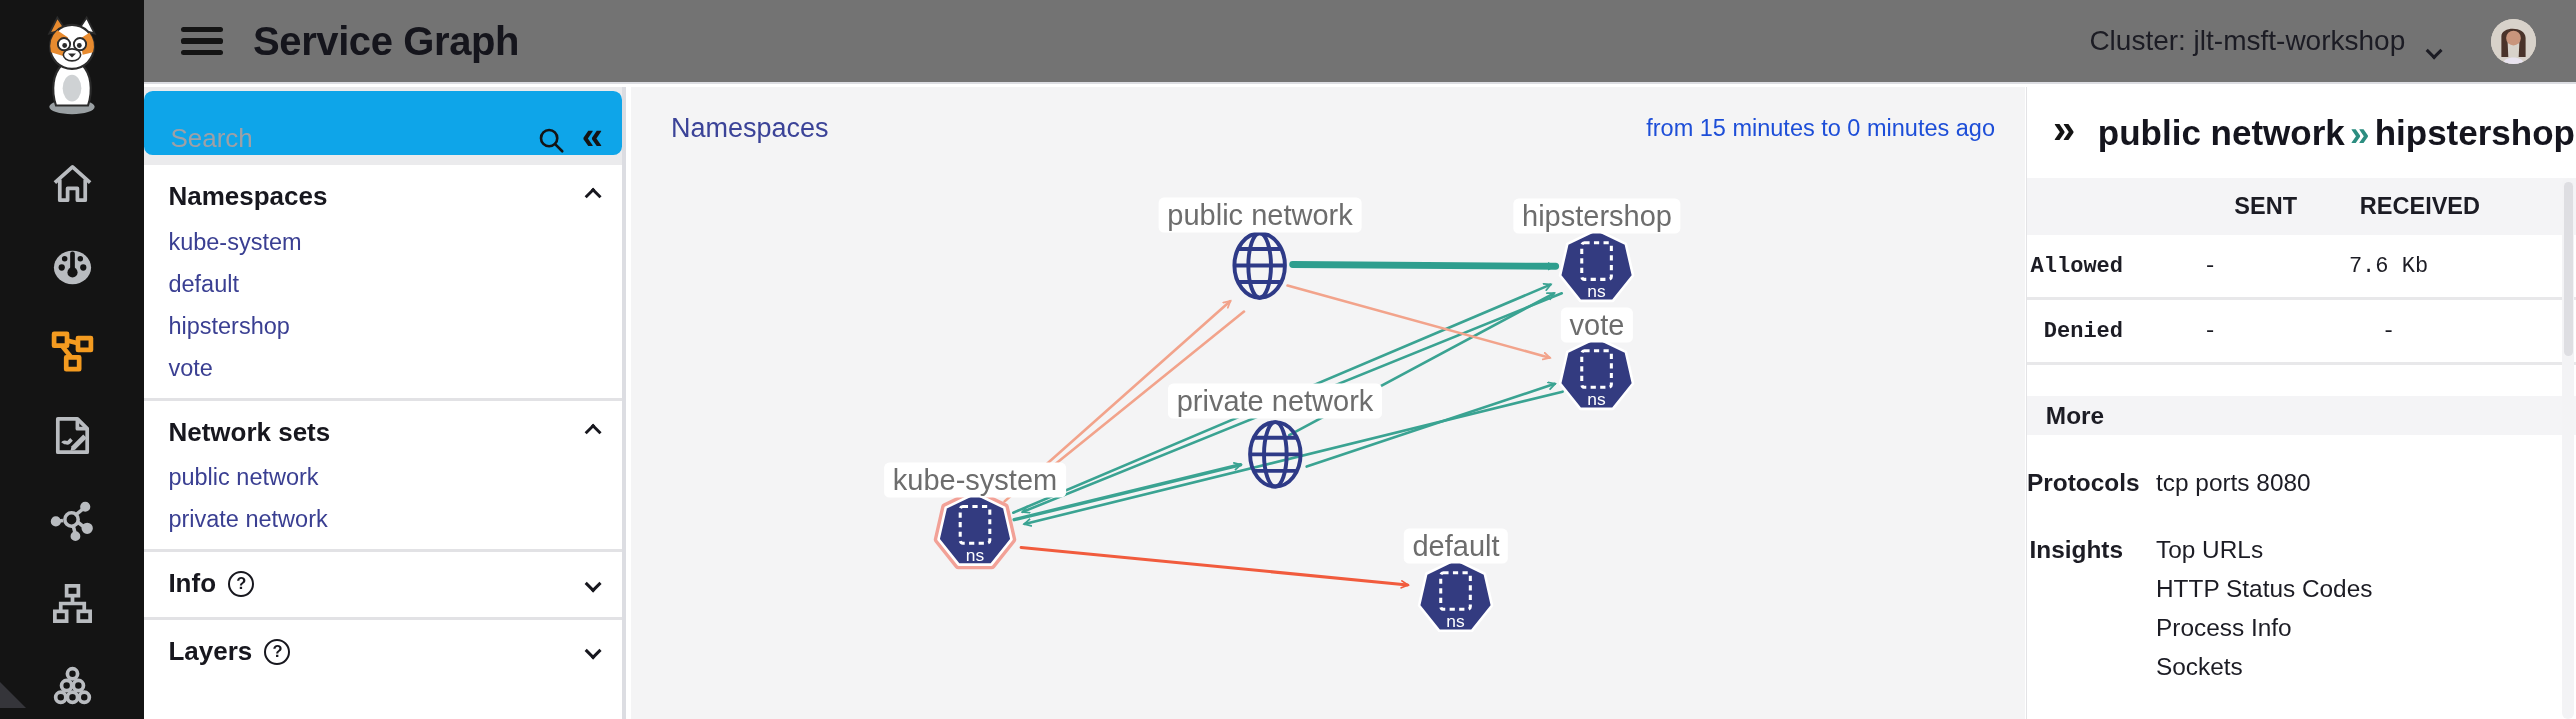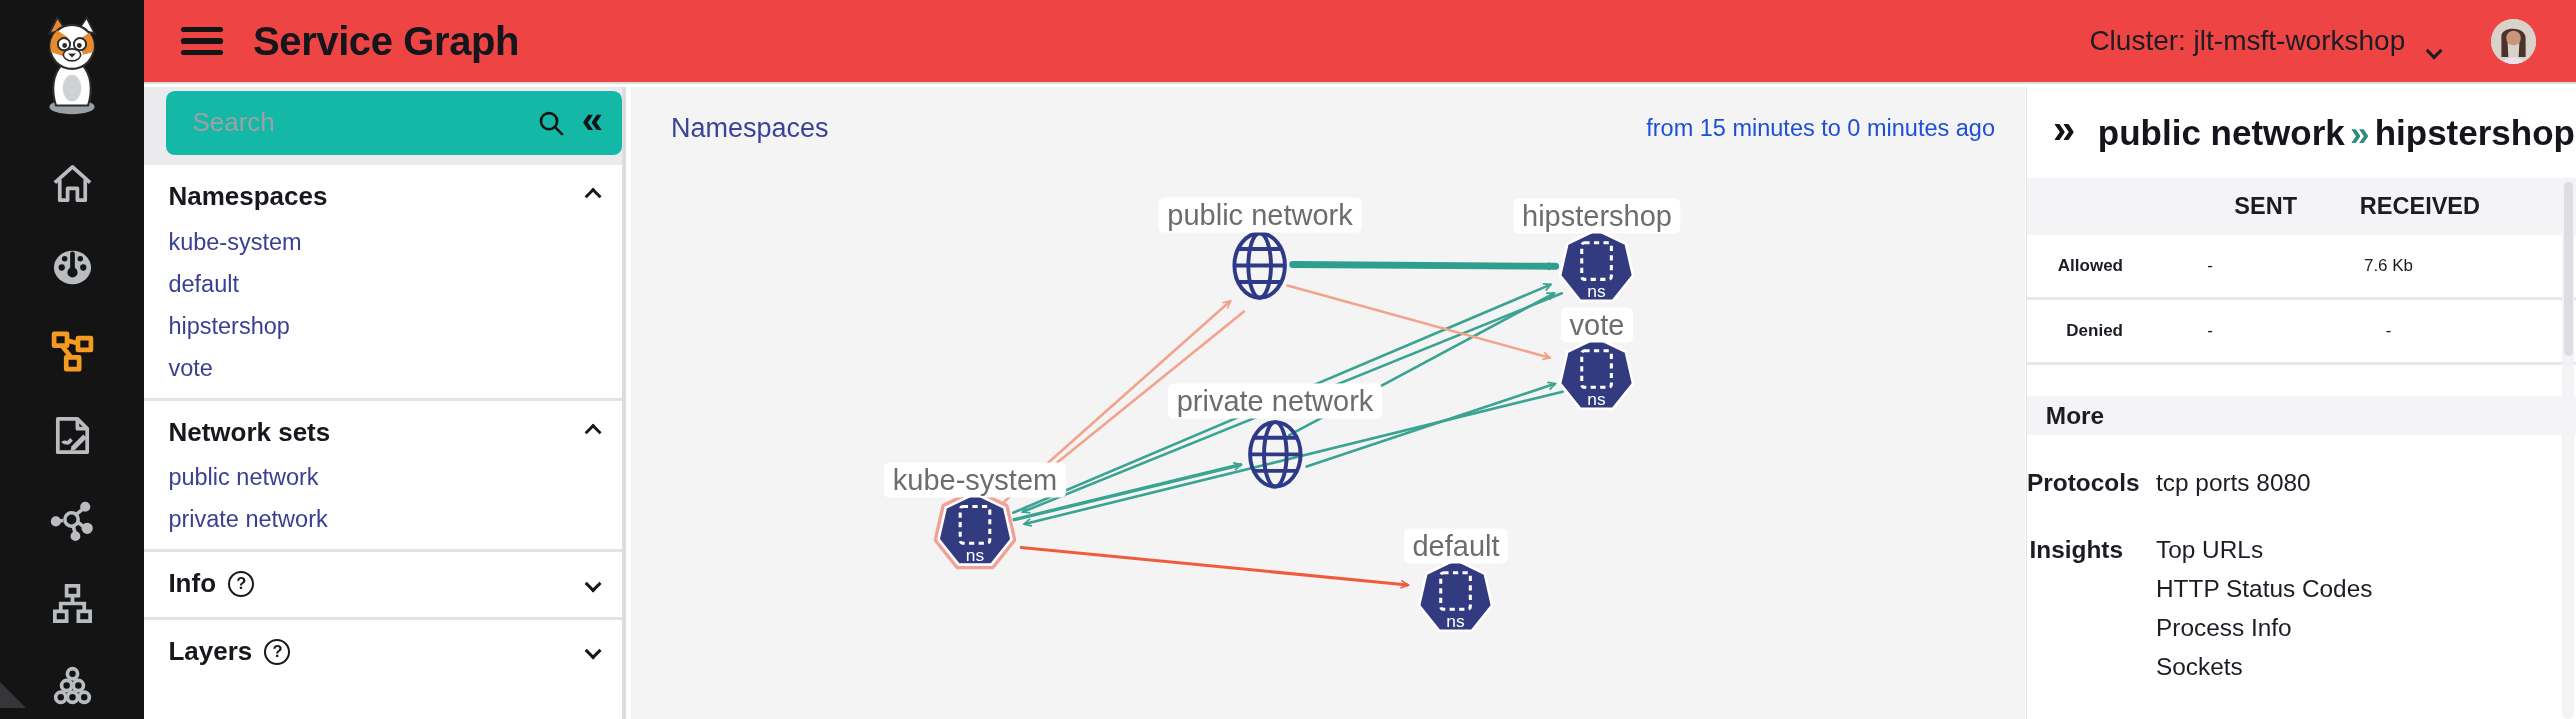--- a/index.html
+++ b/index.html
@@ -12,39 +12,39 @@
   
   #sidebar { position:absolute; left:0; top:0; width:144px; height:719px; background:#141414; z-index:5; }
   #logo { display:block; margin:14px auto 5.2px auto; }
   #nav { list-style:none; margin:24.4px 0 0 0; padding:0; }
   #nav li { height:84px; display:flex; align-items:center; justify-content:center; cursor:pointer; position:relative; }
   #nav svg { width:47px; height:47px; }
   .active-wedge { position:absolute; left:0; top:373px; width:0; height:0;
     border-top:26px solid transparent; border-left:26px solid #35353a; }
 
   
-  #topbar { position:absolute; left:144px; top:0; width:2432px; height:84px; background:#ef4444;
+  #topbar { position:absolute; left:144px; top:0; width:2432px; height:84px; background:#737373;
     border-bottom:2.6px solid #dcdde2; display:flex; align-items:center; z-index:4; }
   #hamburger { margin-left:37px; width:42px; cursor:pointer; }
   #hamburger span { display:block; height:5.2px; background:#141414; border-radius:2.6px; margin:6.1px 0; }
   #app-title { margin-left:30px; font-size:40px; font-weight:800; letter-spacing:-0.4px; color:#15151c; }
   #topbar-right { margin-left:auto; display:flex; align-items:center; margin-right:40px; }
   #cluster-select { display:flex; align-items:flex-end; cursor:pointer; }
   #cluster-label { font-size:28px; color:#1c1c24; }
   .chev { display:inline-block; width:12.2px; height:12.2px; border-right:3.5px solid #1c1c24; border-bottom:3.5px solid #1c1c24; }
   .chev-down { transform:rotate(45deg); }
   .chev-up   { transform:rotate(-135deg); }
   #cluster-select .chev { margin-left:22.6px; margin-top:-5.2px; }
   #avatar { width:45px; height:45px; border-radius:50%; overflow:hidden; margin-left:51px; cursor:pointer; background:#ddd4cb; }
 
   
   #left-panel { position:absolute; left:144px; top:87px; width:482px; height:632px;
     background:#ebebed; border-right:4.4px solid #dcdde2; z-index:3; }
-  #search-card { background:#14b8a6; border-radius:8.7px; height:64px; margin-top:3.5px;
-    display:flex; align-items:center; padding:0 19px 0 24.4px;margin-left:22px; }
+  #search-card { background:#0ea5e9; border-radius:8.7px; height:64px; margin-top:3.5px;
+    display:flex; align-items:flex-end; padding:0 19px 0 24.4px; }
   #search-input { flex:1; border:none; outline:none; font-size:26px; color:#333; background:transparent;
     font-family:"Liberation Sans",sans-serif; }
   #search-input::placeholder { color:#9ea0a6; }
   #search-icon { margin:0 15.7px 0 7px; cursor:pointer; }
   #panel-collapse { font-size:38px; color:#141414; cursor:pointer; line-height:1; margin-top:-5.2px; font-weight:600; }
   #left-sections { margin-top:10.5px; background:#fff; height:554px; display:flex; flex-direction:column; }
   .section { padding:7px 22.6px 8.7px 24.4px; }
   .section + .section { border-top:3.5px solid #e2e2e5; }
   .section-header { display:flex; align-items:center; height:49px; cursor:pointer; }
   .section-title { font-size:26px; font-weight:700; color:#17171e; }
@@ -65,21 +65,21 @@
   
   #details { position:absolute; left:2026px; top:87px; width:550px; height:632px; background:#fff;
     border-left:1.7px solid #e3e3e6; z-index:3; }
   #details-header { height:91px; display:flex; align-items:center; padding-left:26px; }
   #details-collapse { font-size:40px; font-weight:700; color:#141414; cursor:pointer; line-height:1; margin-top:-7px; }
   #breadcrumb { margin-left:22.6px; font-size:35px; font-weight:600; color:#15151e; white-space:nowrap; }
   #breadcrumb .crumb-sep { color:#2c8d80; font-weight:700; margin:0 5.2px; }
   .tgrid { display:grid; grid-template-columns:96px 174px 183px 1fr; align-items:center; }
   #traffic-head { height:57px; background:#f4f4f6; font-size:23.5px; font-weight:700; }
   #traffic-head div { text-align:right; }
-  .traffic-row { height:65px; border-bottom:3.5px solid #e8e8ea; font-size:17px; }
+  .traffic-row { height:65px; border-bottom:3.5px solid #e8e8ea; font-size:22px;font-family:Liberation Mono, monospace; }
   .traffic-row .row-label { text-align:right; font-weight:700; }
   .traffic-row .cell { text-align:center; }
   #more-band { height:39px; background:#f4f4f6; margin-top:31px; display:grid; grid-template-columns:96px 1fr;
     align-items:center; font-size:24.4px; font-weight:700; }
   #more-band div { text-align:center; }
   .more-row { display:grid; grid-template-columns:96px 1fr; font-size:24.4px; margin-top:28px; }
   .more-row .row-label { text-align:right; font-weight:700; line-height:39px; }
   .more-row .values { padding-left:33px; }
   .more-row .values div { line-height:39px; }
   #panel-scrollbar { position:absolute; right:1.7px; top:91px; width:12.2px; height:541px; background:#f3f3f5; border-radius:6.1px; }

